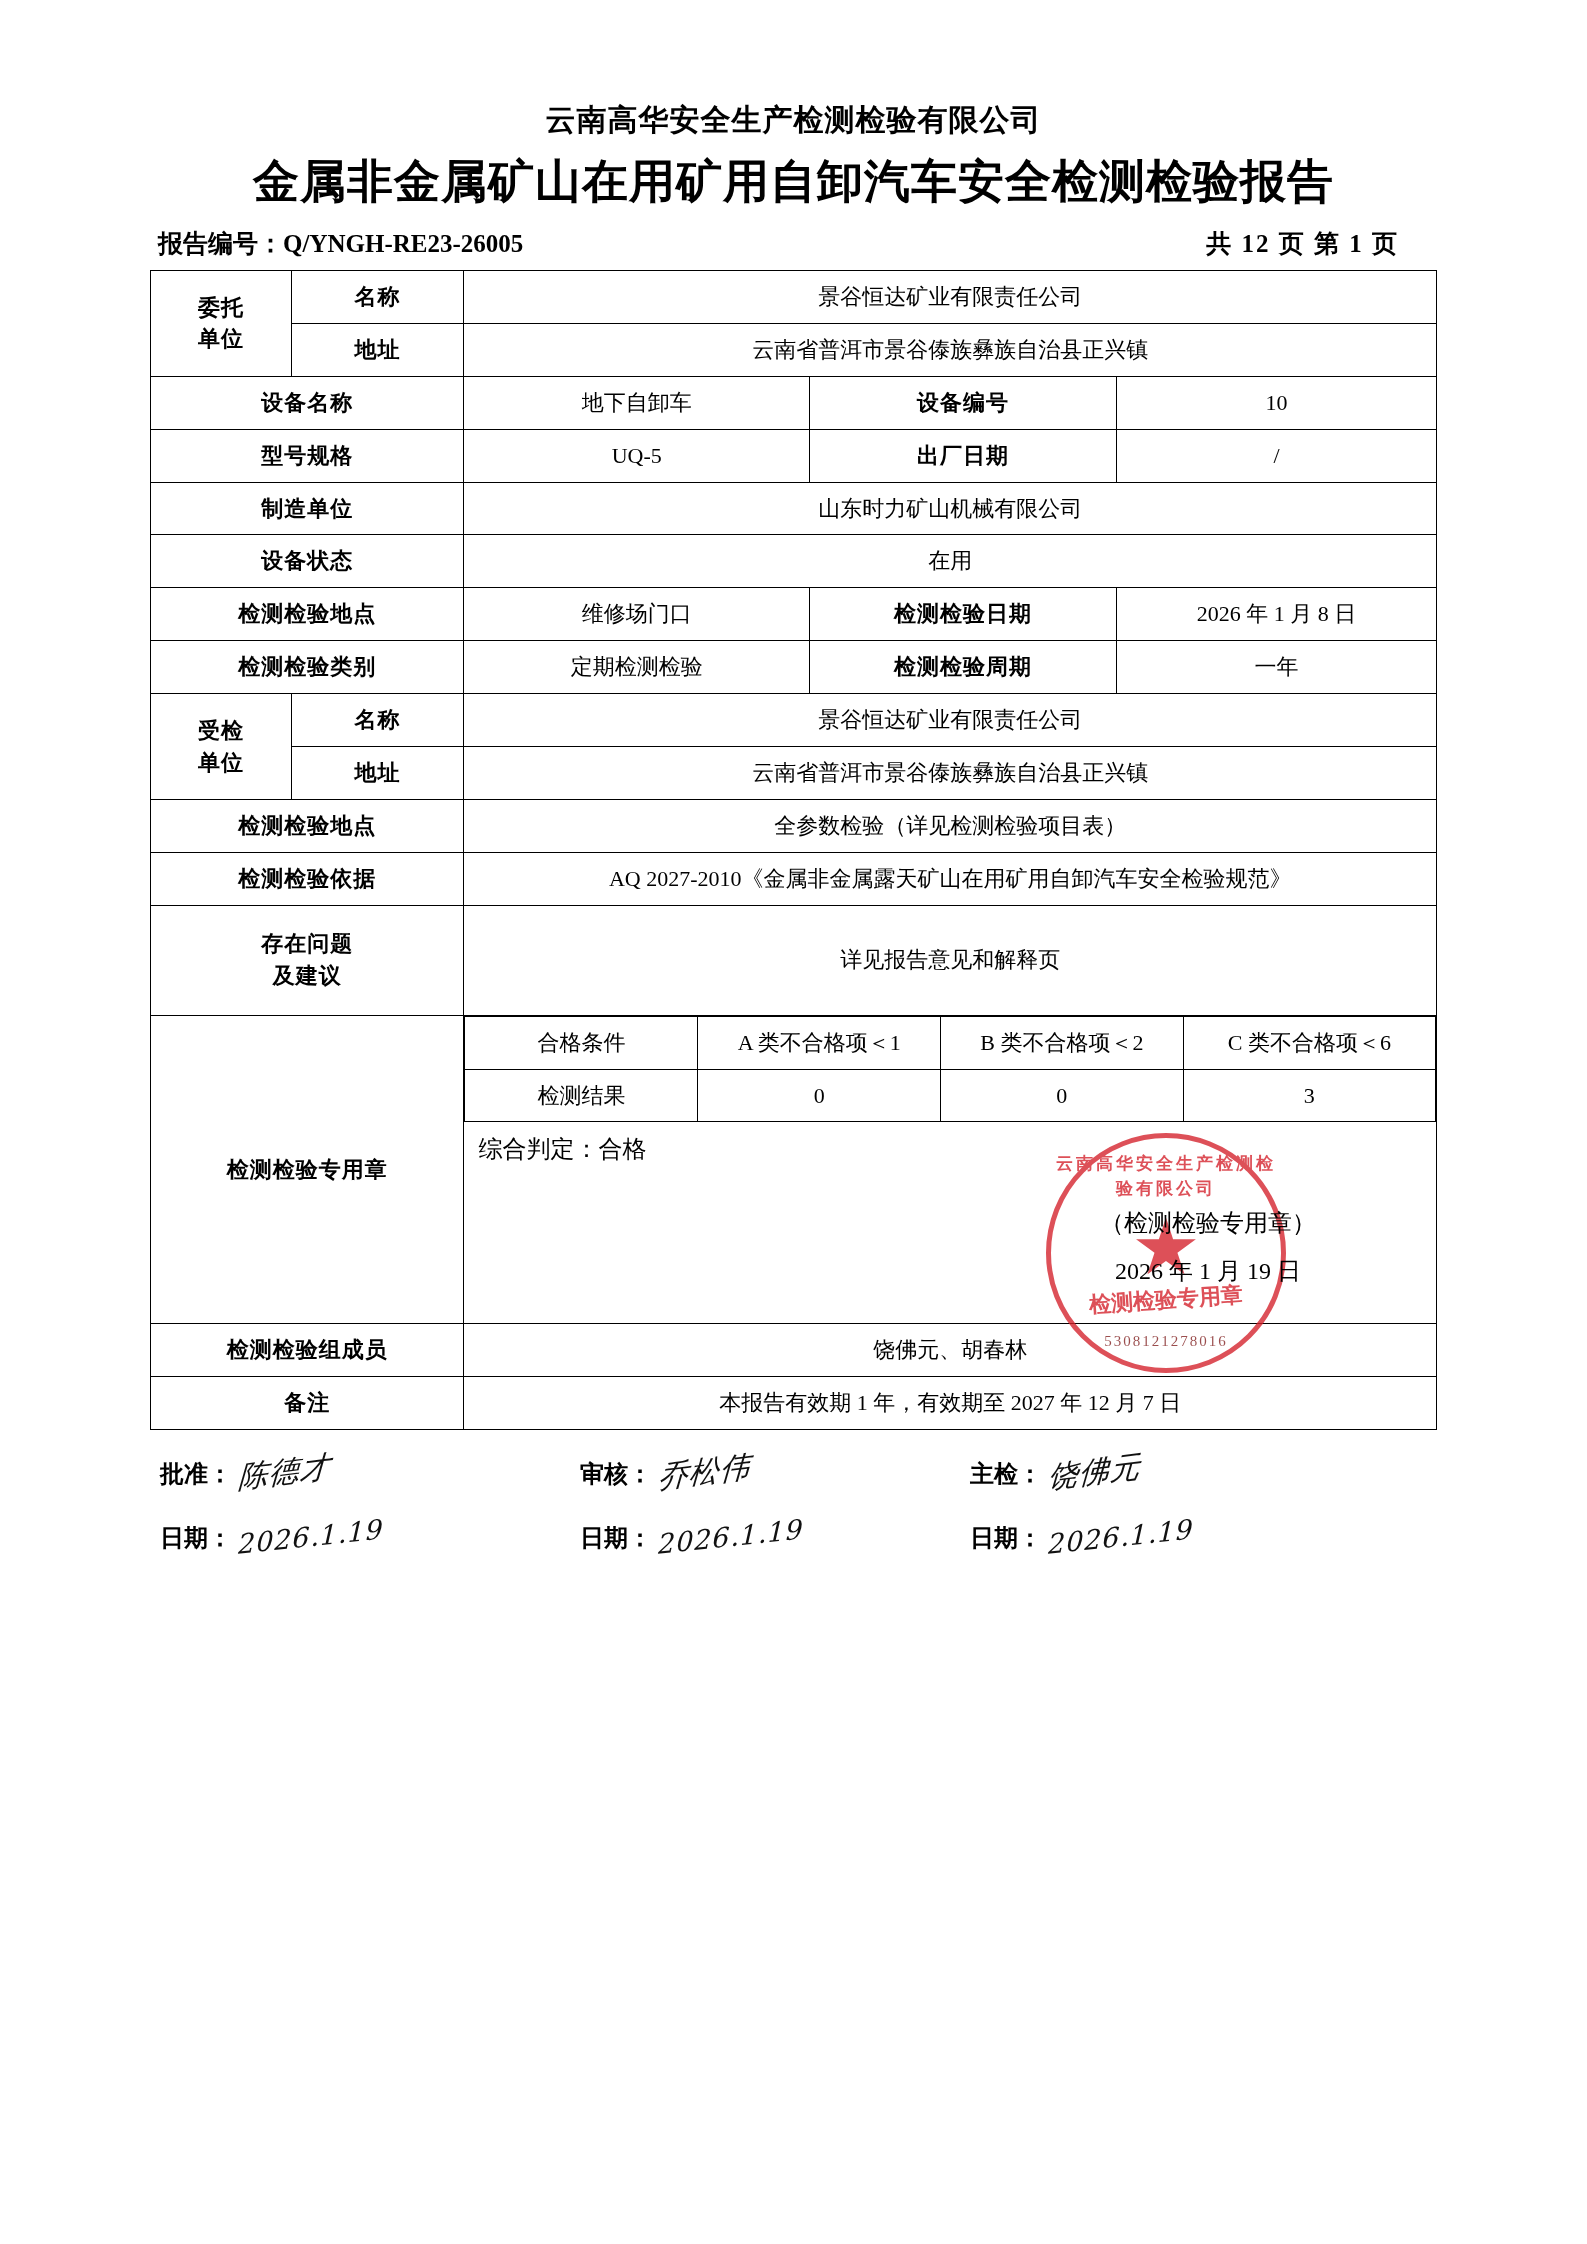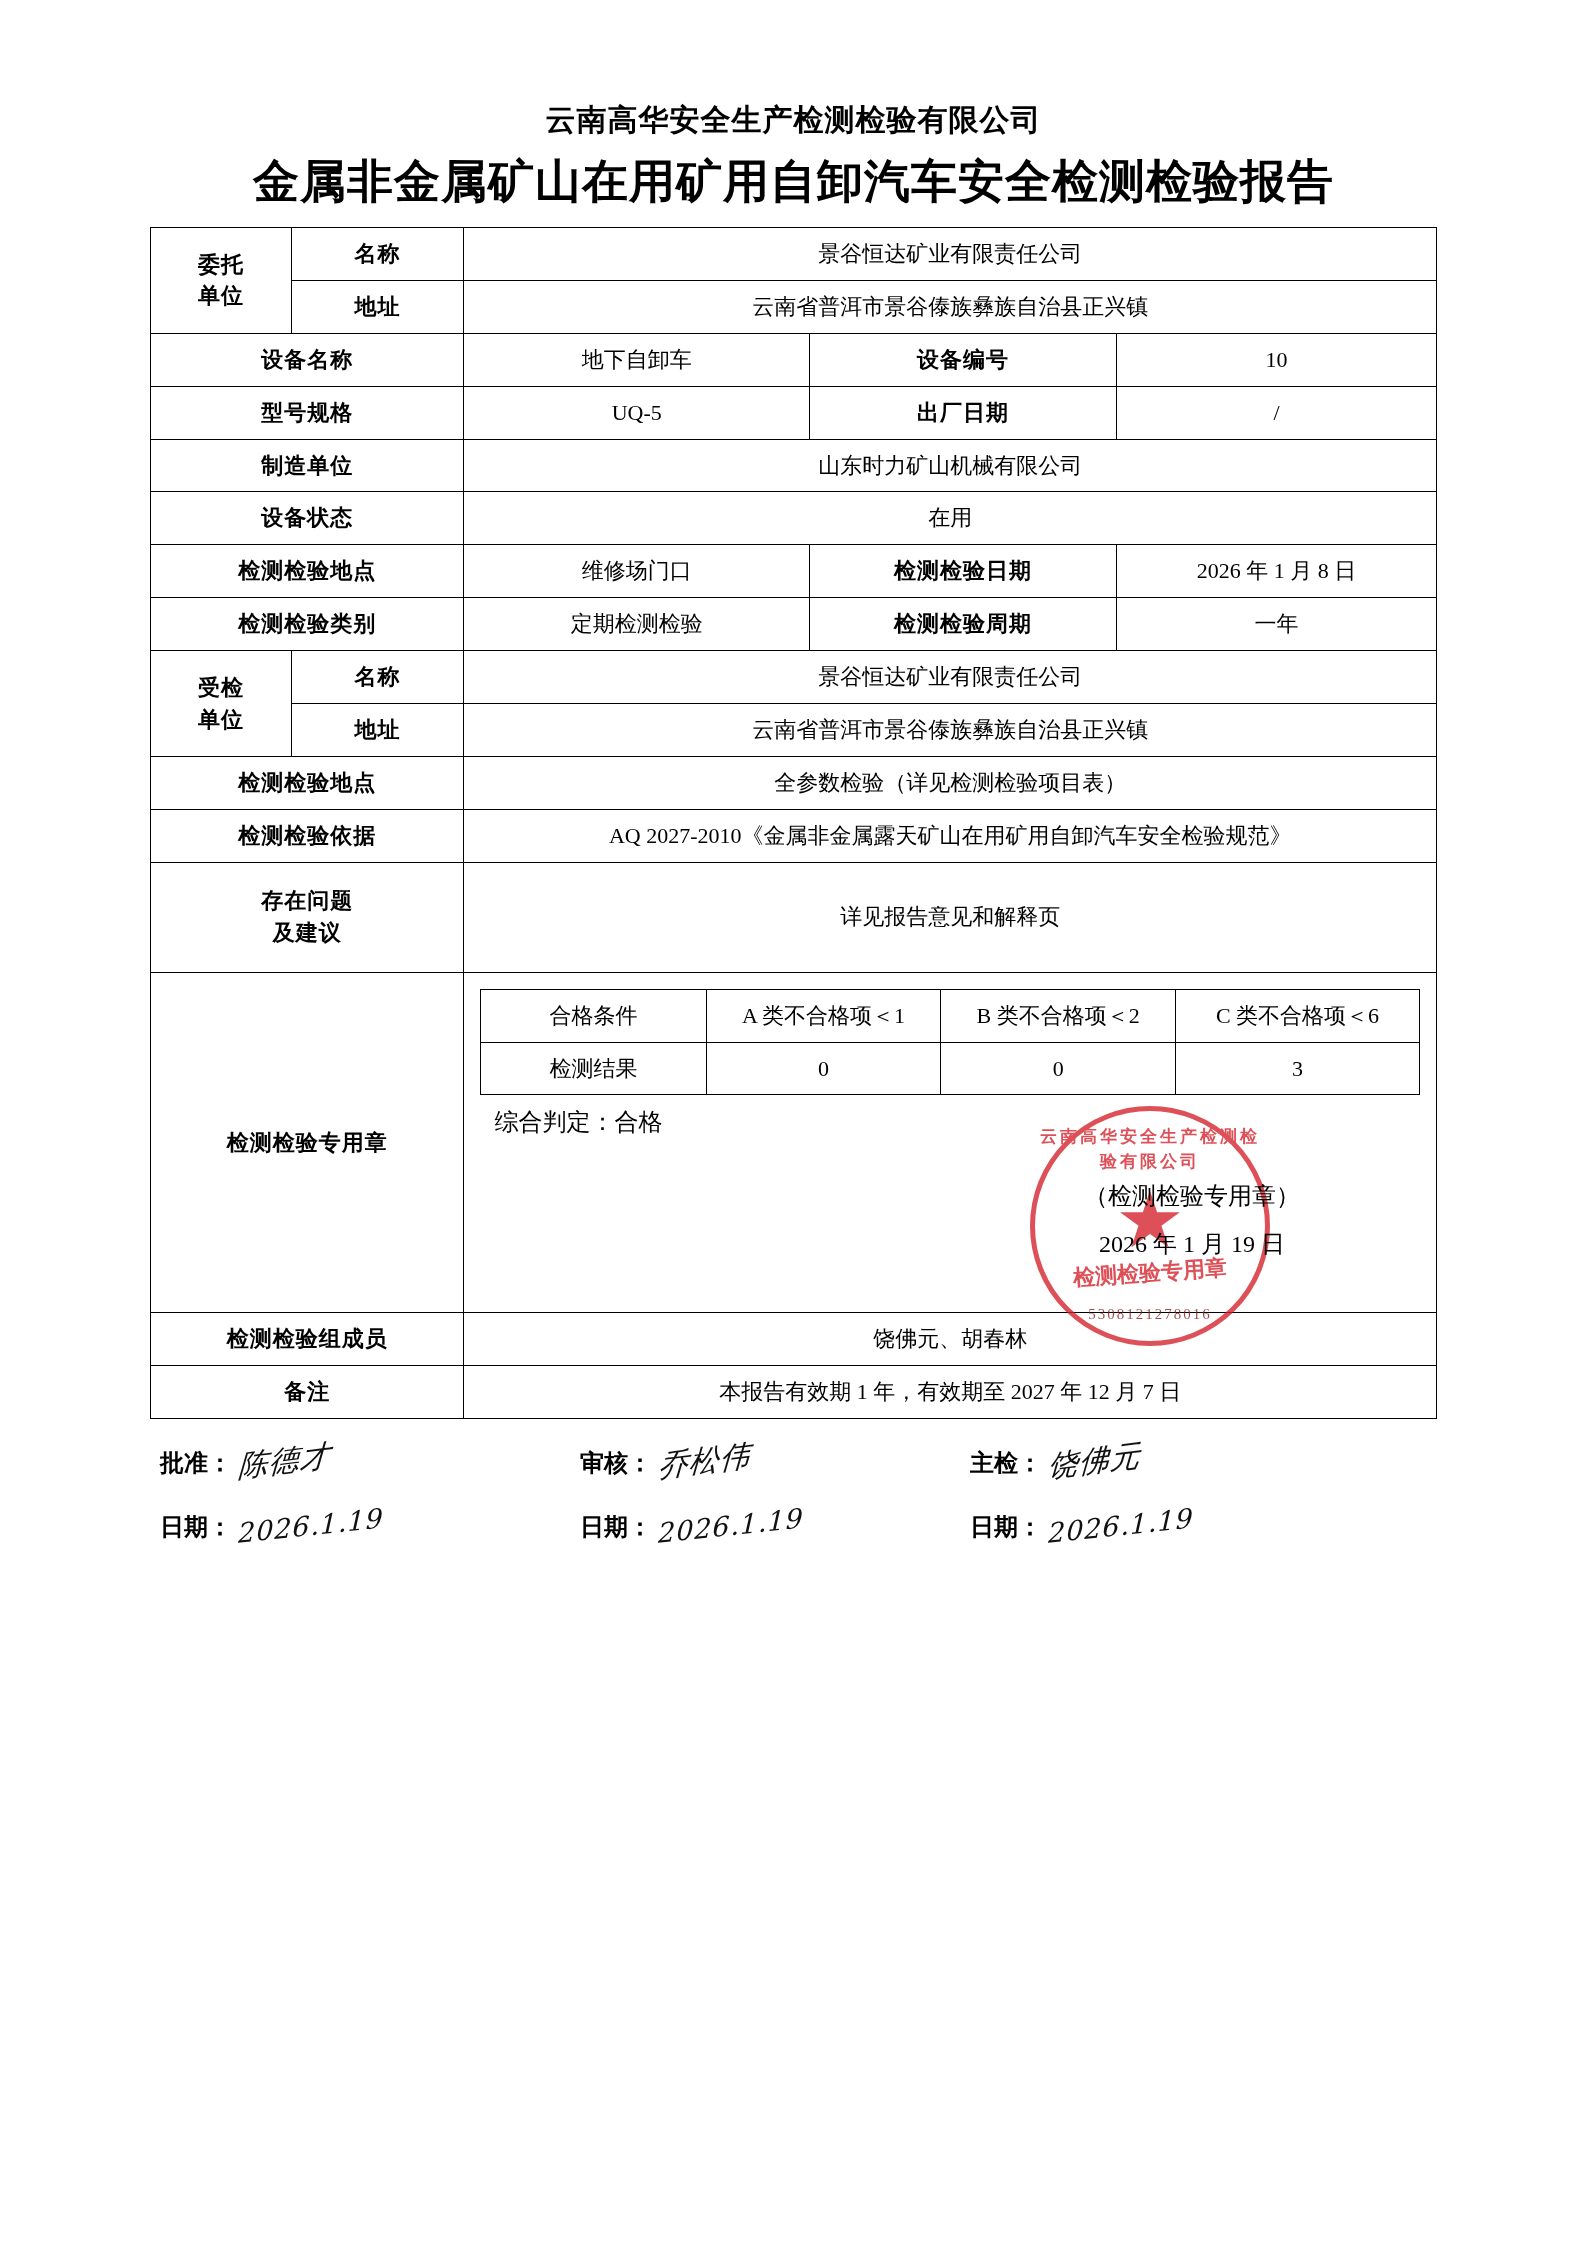--- a/index.html
+++ b/index.html
@@ -79,21 +79,21 @@
     border-collapse: collapse;
     table-layout: fixed;
   }
   .nested td {
     border: 1.5px solid #000;
     font-size: 21px;
     text-align: center;
     padding: 6px 4px;
   }
   .conc-wrap {
-    padding: 16px !important;
+    padding: 0 !important;
     border: 1.5px solid #000;
   }
   .judge {
     text-align: left;
     padding: 10px 0 6px 14px;
     font-size: 24px;
   }
   .seal-area {
     position: relative;
     height: 150px;
@@ -189,20 +189,26 @@
   }
 </style>
 </head>
 <body>
 
 <div class="page">
 
   <div class="hdr-company">云南高华安全生产检测检验有限公司</div>
   <div class="hdr-title">金属非金属矿山在用矿用自卸汽车安全检测检验报告</div>
 
+  <div class="hdr-row">
+    <div>
+      <span>报告编号：</span><span>Q/YNGH-RE23-26005</span>
+    </div>
+    <div class="hdr-pages">共 12 页   第 1 页</div>
+  </div>
 
   <table class="main">
     <colgroup>
       <col style="width:110px">
       <col style="width:135px">
       <col style="width:270px">
       <col style="width:240px">
       <col style="width:250px">
     </colgroup>
 

